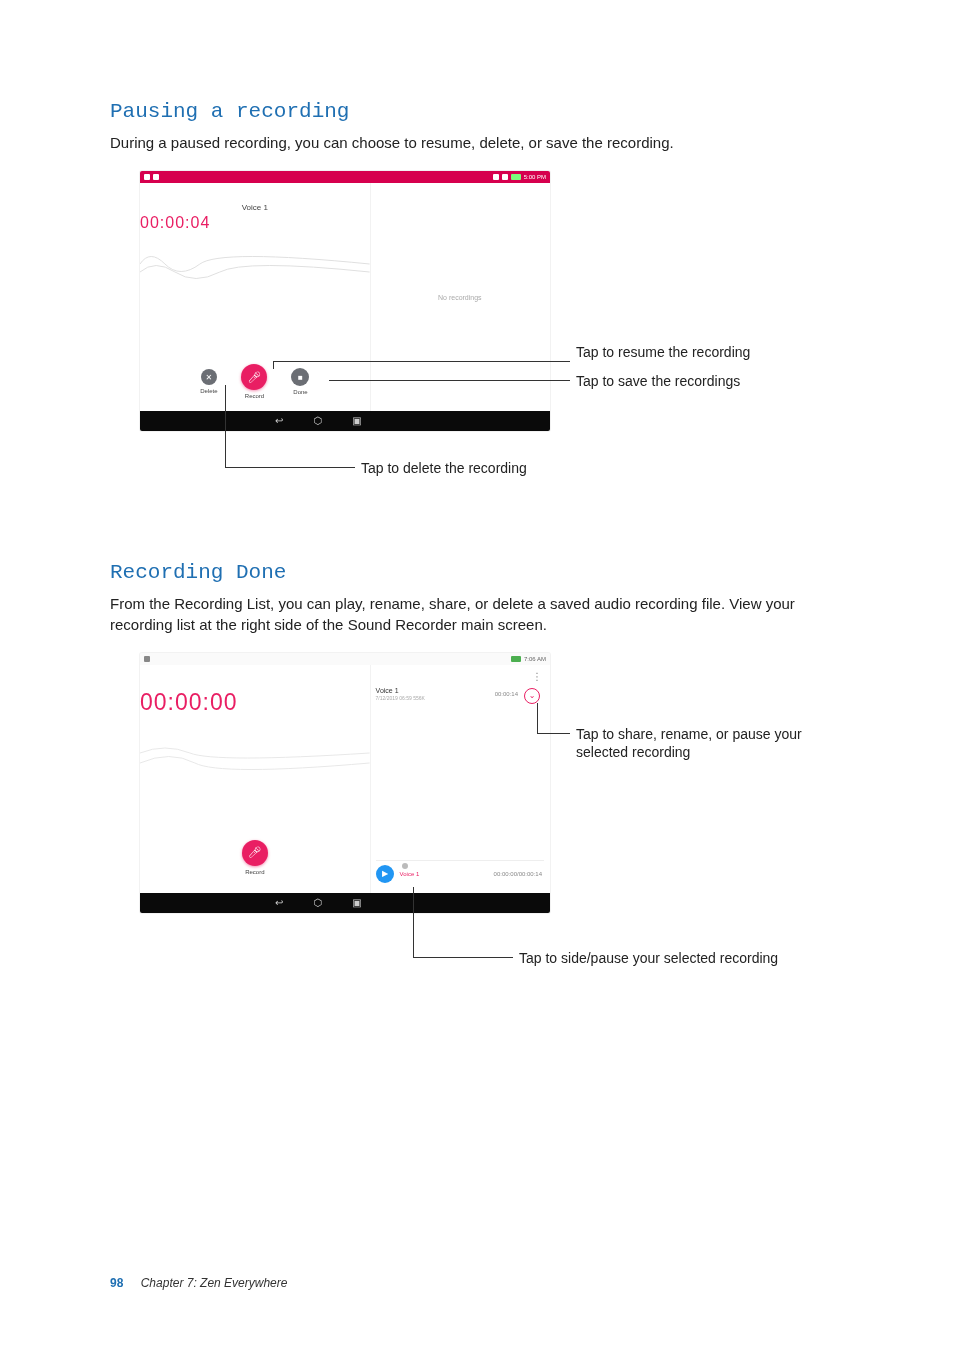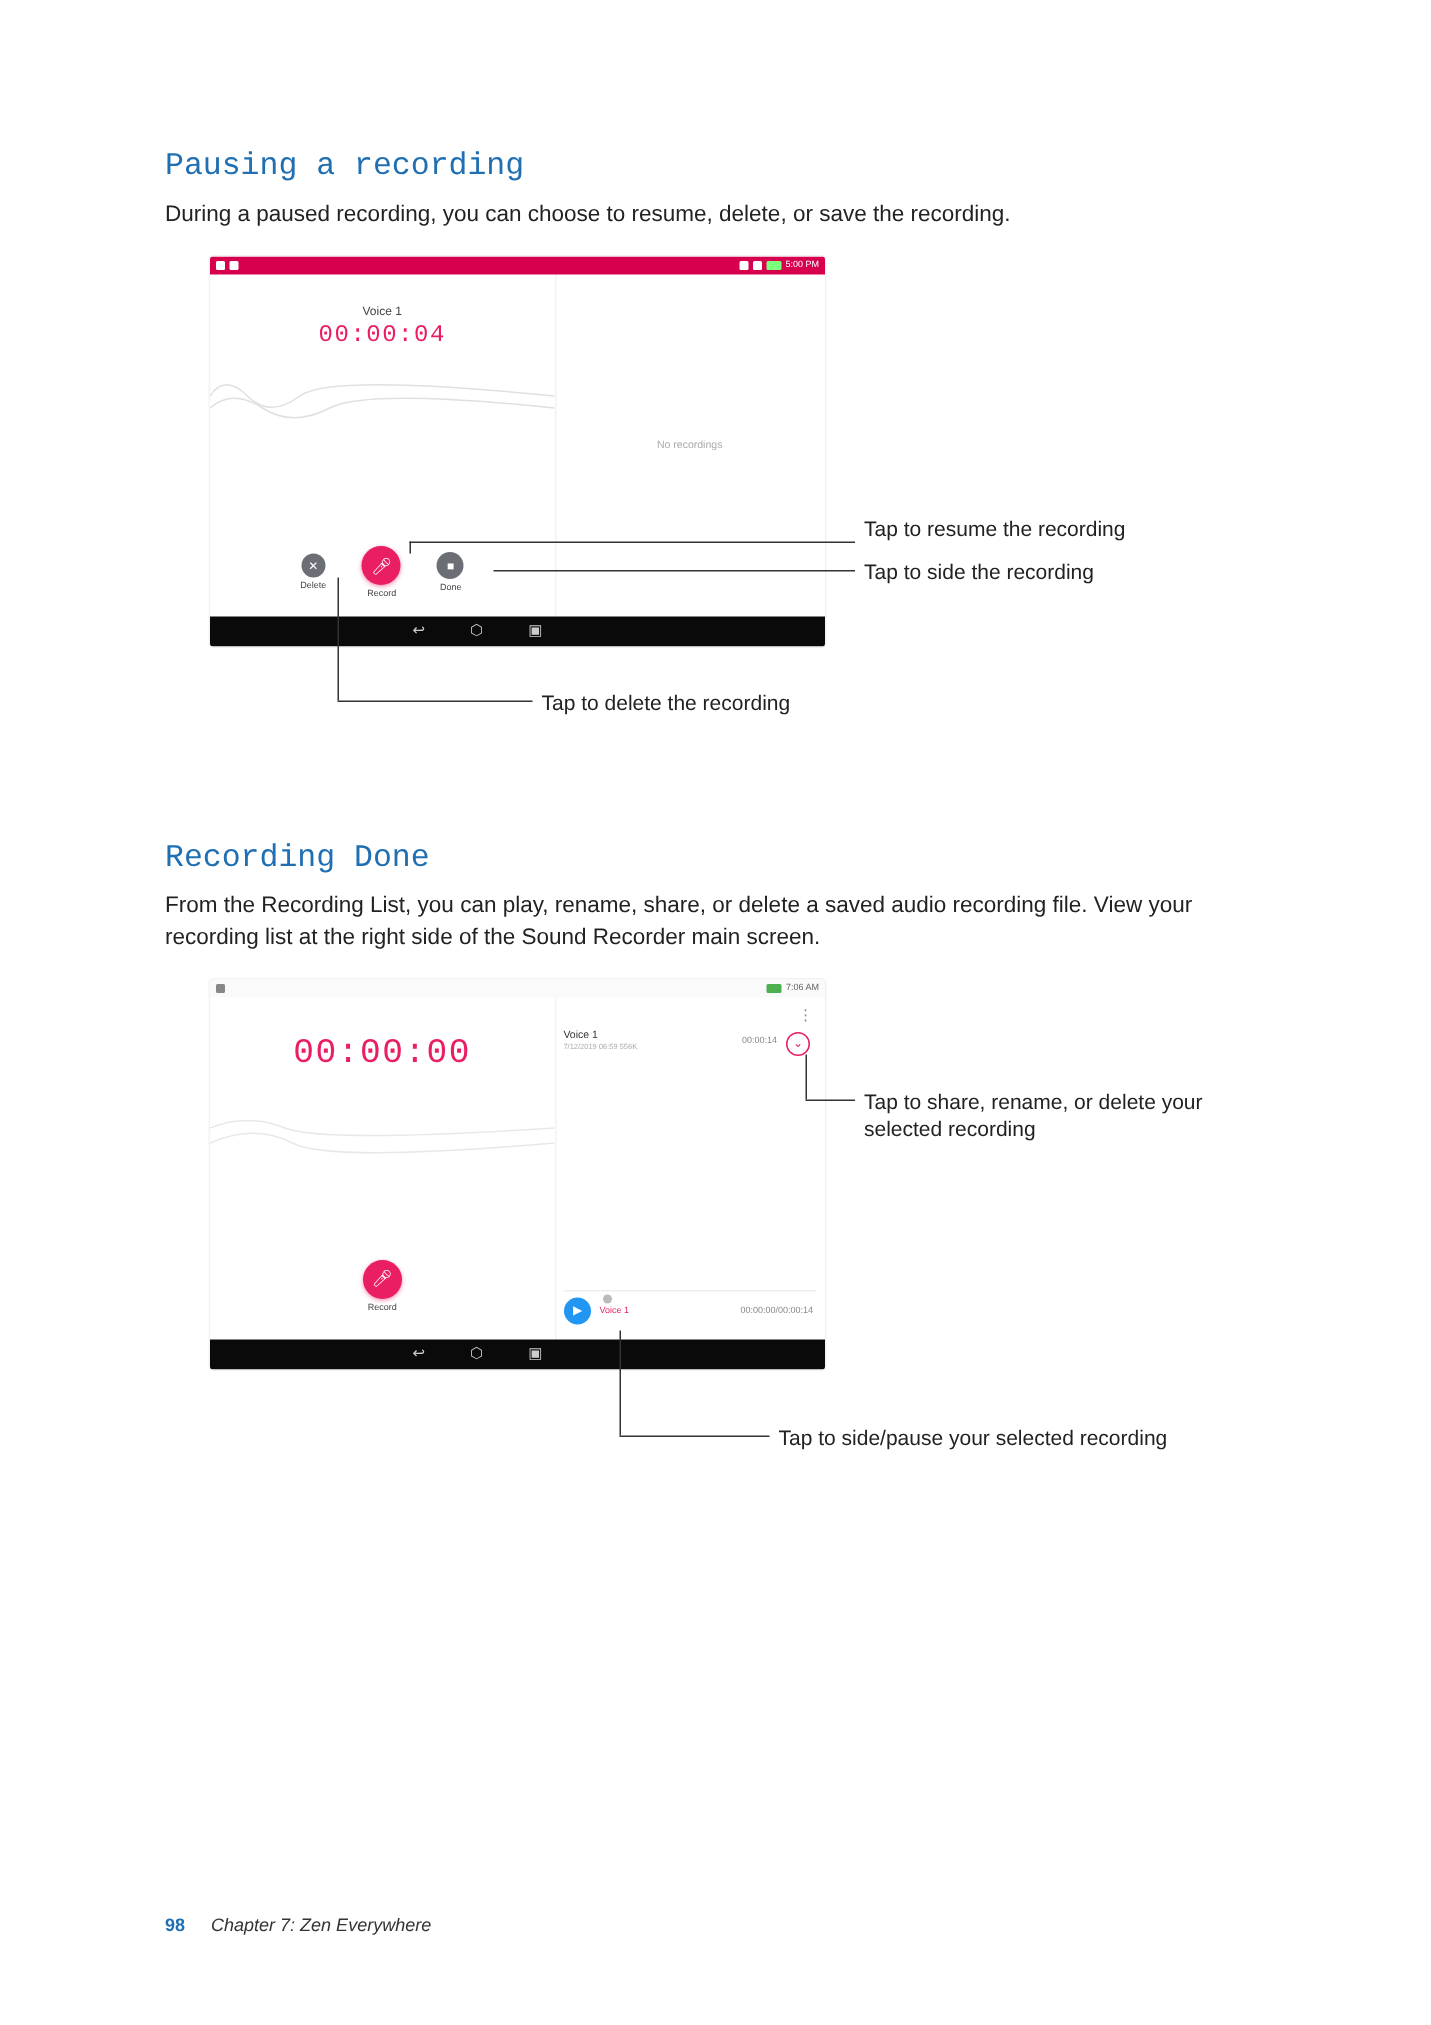--- a/index.html
+++ b/index.html
@@ -70,21 +70,21 @@
   .navbar{
     position:absolute;left:0;right:0;bottom:0;height:20px;
     background:var(--navbar);display:flex;align-items:center;gap:30px;
     padding-left:135px;
   }
   .nav-icon{color:#ccc;font-size:10px;line-height:1;}
   .divider{position:absolute;top:12px;bottom:20px;left:56%;width:1px;background:rgba(0,0,0,.05);}
   
   .recpane{position:absolute;top:12px;bottom:20px;left:0;width:56%;}
   .recpane .title{font-size:8px;color:#444;text-align:center;margin-top:20px;}
-  .recpane .timer{color:var(--pink);font-size:16px;text-align:center;margin-top:2px;letter-spacing:1px;font-family:Liberation Mono, monospace;}
+  .recpane .timer{color:var(--pink);font-size:16px;text-align:left;margin-top:2px;letter-spacing:1px;}
   .recpane .timer.big{font-size:23px;margin-top:24px;}
   .recpane .wave{height:40px;position:relative;margin-top:12px;}
   .wave svg{width:100%;height:100%;}
   .recpane .controls{position:absolute;bottom:12px;left:0;right:0;display:flex;justify-content:center;gap:24px;align-items:center;}
   .ctrl{display:flex;flex-direction:column;align-items:center;gap:3px;}
   .ctrl .lbl{font-size:6px;color:#444;}
   .circle{width:26px;height:26px;border-radius:50%;display:flex;align-items:center;justify-content:center;}
   .circle.pink{background:var(--pink);box-shadow:0 1px 3px rgba(233,30,99,.5);}
   .circle.grey{background:#6b6e74;width:18px;height:18px;}
   .circle.grey.small{width:16px;height:16px;}
@@ -188,21 +188,21 @@
         <span class="nav-icon">⬡</span>
         <span class="nav-icon">▣</span>
       </div>
     </div>
 
     <div class="callout-line callout-vert" style="left:133px;top:190px;height:8px;"></div>
     <div class="callout-line callout-horz" style="left:133px;top:190px;width:297px;"></div>
     <div class="callout-text" style="left:436px;top:172px;">Tap to resume the recording</div>
 
     <div class="callout-line callout-horz" style="left:189px;top:209px;width:241px;"></div>
-    <div class="callout-text" style="left:436px;top:201px;">Tap to side the recording</div>
+    <div class="callout-text" style="left:436px;top:201px;">Tap to save the recordings</div>
 
     <div class="callout-line callout-vert" style="left:85px;top:214px;height:82px;"></div>
     <div class="callout-line callout-horz" style="left:85px;top:296px;width:130px;"></div>
     <div class="callout-text" style="left:221px;top:288px;">Tap to delete the recording</div>
   </div>
 
   <h2 class="section">Recording Done</h2>
   <p class="body">From the Recording List, you can play, rename, share, or delete a saved audio recording file. View your recording list at the right side of the Sound Recorder main screen.</p>
 
   <div class="shot" style="height:330px;">
@@ -260,21 +260,21 @@
 
       <div class="navbar">
         <span class="nav-icon">↩</span>
         <span class="nav-icon">⬡</span>
         <span class="nav-icon">▣</span>
       </div>
     </div>
 
     <div class="callout-line callout-vert" style="left:397px;top:50px;height:30px;"></div>
     <div class="callout-line callout-horz" style="left:397px;top:80px;width:33px;"></div>
-    <div class="callout-text" style="left:436px;top:72px;width:240px;">Tap to share, rename, or delete your selected recording</div>
+    <div class="callout-text" style="left:436px;top:72px;width:240px;">Tap to share, rename, or pause your selected recording</div>
 
     <div class="callout-line callout-vert" style="left:273px;top:234px;height:70px;"></div>
     <div class="callout-line callout-horz" style="left:273px;top:304px;width:100px;"></div>
     <div class="callout-text" style="left:379px;top:296px;">Tap to side/pause your selected recording</div>
   </div>
 
 </div>
 
 <div class="footer">
   <span class="pg">98</span>

